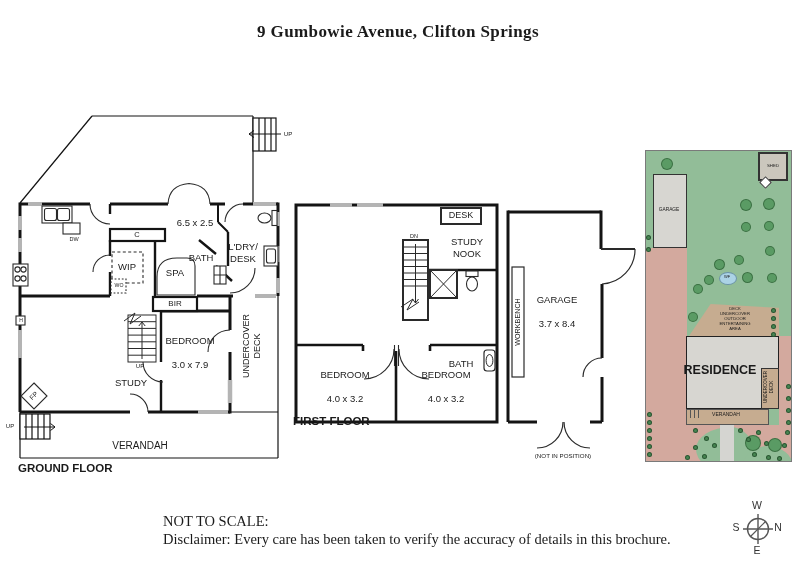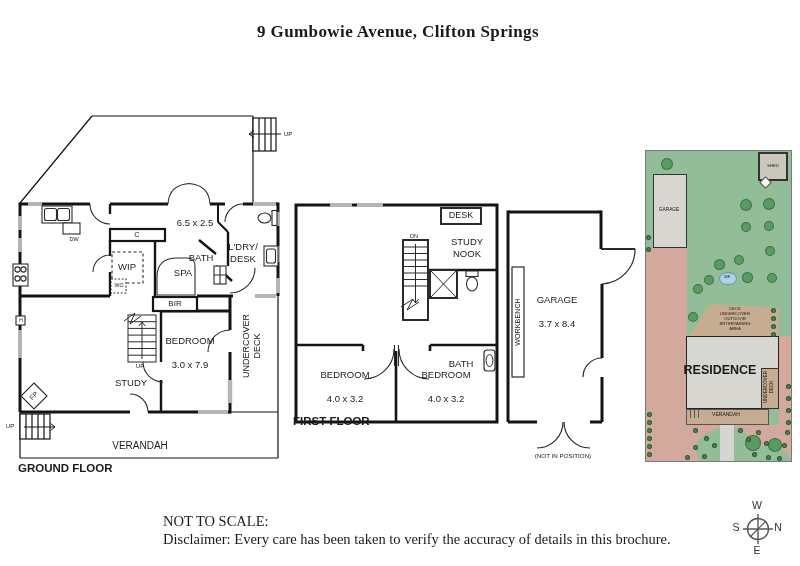--- a/index.html
+++ b/index.html
@@ -229,21 +229,21 @@
       <path d="M 750,537 L 766,521" stroke-width="1.2"></path>
     </g>
   </svg>
 
   <div class="lbl" style="left:288px;top:134px;font-size:10px;transform:translate(-50%,-50%) scale(.62);">UP</div>
   <div class="lbl" style="left:195px;top:223px;">6.5 x 2.5</div>
   <div class="lbl" style="left:137px;top:235px;font-size:10px;transform:translate(-50%,-50%) scale(.75);">C</div>
   <div class="lbl" style="left:127px;top:267px;">WIP</div>
   <div class="lbl" style="left:118.5px;top:286px;font-size:10px;transform:translate(-50%,-50%) scale(.52);">WO</div>
   <div class="lbl" style="left:74px;top:239px;font-size:10px;transform:translate(-50%,-50%) scale(.55);">DW</div>
-  <div class="lbl" style="left:175px;top:273px;margin-left:8px;">SPA</div>
+  <div class="lbl" style="left:175px;top:273px;">SPA</div>
   <div class="lbl" style="left:201px;top:258px;">BATH</div>
   <div class="lbl" style="left:243px;top:253px;">L'DRY/
 DESK</div>
   <div class="lbl" style="left:175px;top:304px;font-size:10px;transform:translate(-50%,-50%) scale(.8);">BIR</div>
   <div class="lbl" style="left:190px;top:353px;">
     <span style="display:block;">BEDROOM</span>
     <span style="display:block;">3.0 x 7.9</span>
   </div>
   <div class="lbl" style="left:131px;top:383px;">STUDY</div>
   <div class="lbl" style="left:140px;top:366px;font-size:10px;transform:translate(-50%,-50%) scale(.6);">UP</div>

